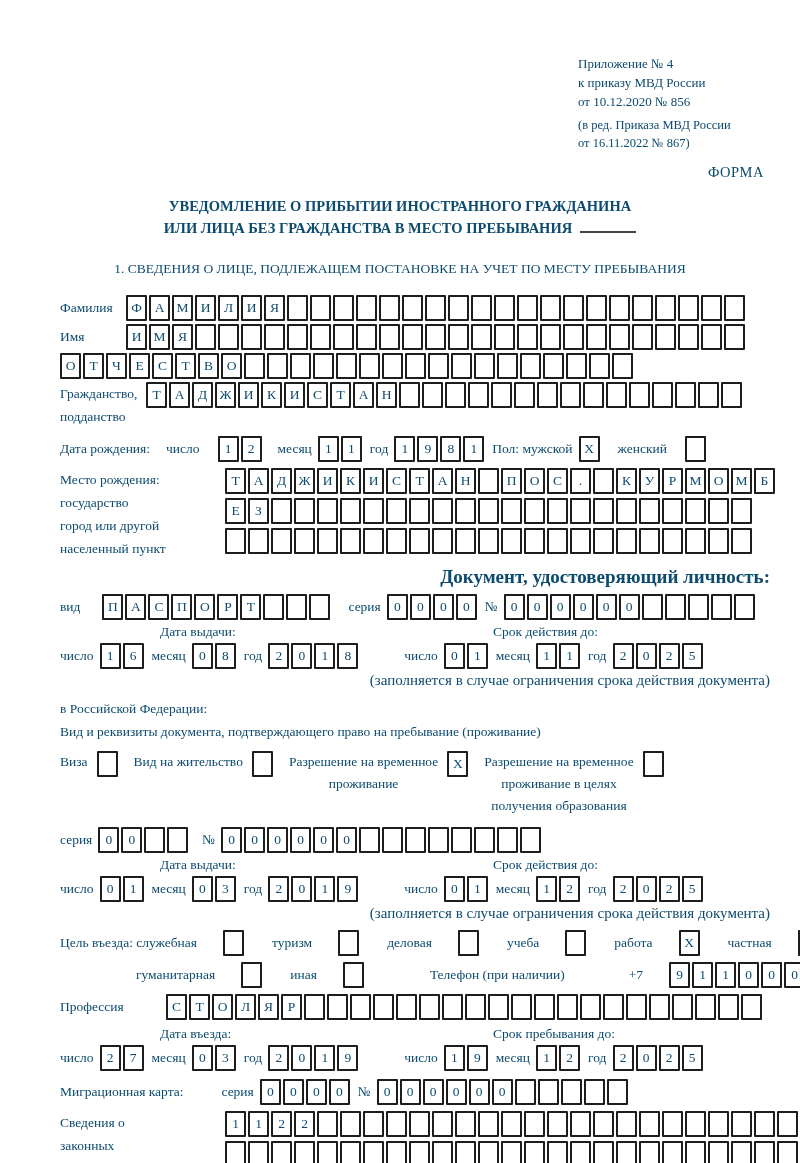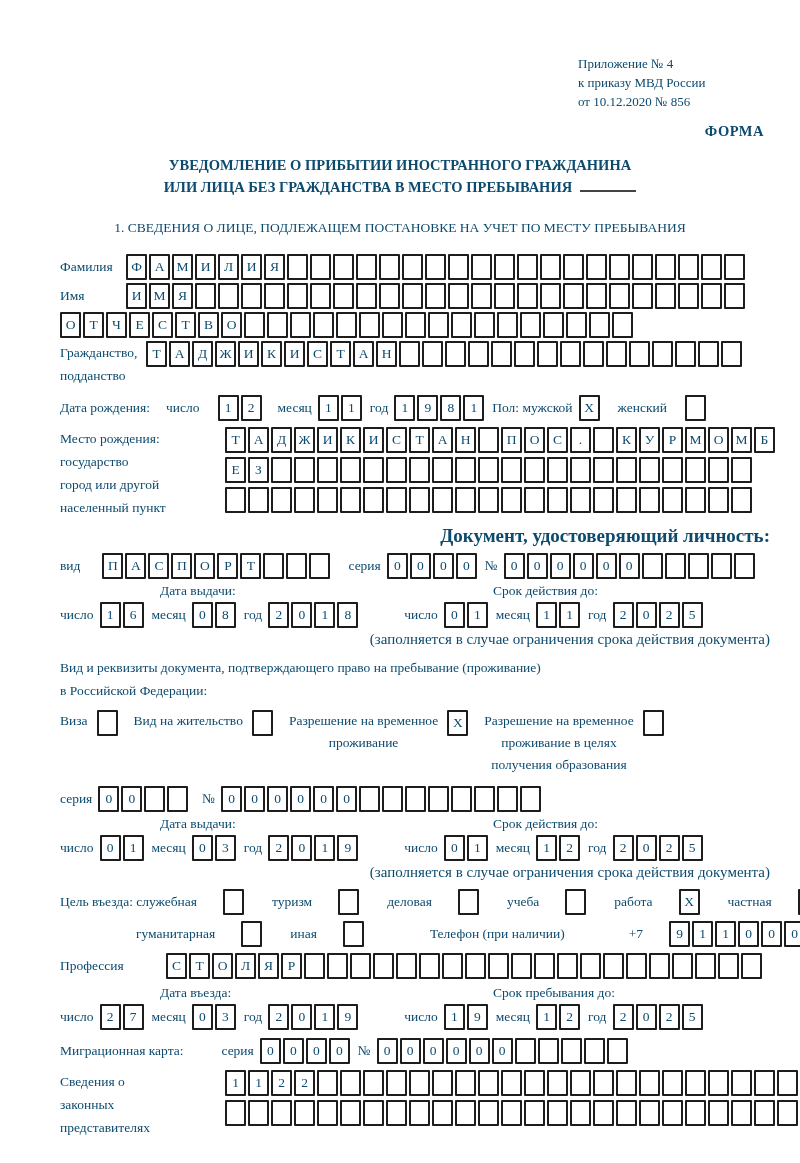--- a/index.html
+++ b/index.html
@@ -3,21 +3,21 @@
 <meta charset="utf-8">
 <style>
   html,body{margin:0;padding:0;background:#888;}
   .page{
     position:relative;width:800px;height:1163px;margin:0 auto;background:#fff;
     font-family:"Liberation Serif","DejaVu Serif",serif;color:#0c4a6e;
     box-sizing:border-box;padding-top:54px;overflow:hidden;
   }
   .appendix{width:190px;margin-left:578px;font-size:13px;line-height:19px;}
   .app-note{margin-top:5px;font-size:12.5px;line-height:18px;}
-  .form-label{margin-top:12px;padding-right:36px;text-align:right;font-weight:bold;font-size:14.5px;letter-spacing:.5px;}
+  .form-label{margin-top:12px;padding-right:36px;text-align:right;font-weight:normal;font-size:14.5px;letter-spacing:.5px;}
   .title{margin-top:14px;text-align:center;font-weight:bold;font-size:14.5px;line-height:22px;}
   .title-underline{display:inline-block;width:56px;border-bottom:2px solid #444;margin-left:8px;vertical-align:baseline;}
   .section1{margin-top:22px;text-align:center;font-weight:normal;font-size:13.5px;}
   .content{margin-top:18px;padding:0 30px 0 60px;font-size:13.5px;}
   .row{display:flex;align-items:center;margin-bottom:3px;white-space:nowrap;}
   .row.top{align-items:flex-start;}
   .lbl{flex:0 0 auto;}
   .w66{width:66px;}  .w86{width:86px;}  .w106{width:106px;} .w143{width:145px;} .w80{width:86px;}
   .lbl-stack{flex:0 0 auto;line-height:23px;}
   .cells{display:inline-block;white-space:nowrap;}
@@ -47,20 +47,24 @@
 </style>
 </head>
 <body>
 
 <div class="page">
 
   <div class="appendix">
     <div class="app-line">Приложение № 4</div>
     <div class="app-line">к приказу МВД России</div>
     <div class="app-line">от 10.12.2020 № 856</div>
+    <div class="app-note">
+      <div>(в ред. Приказа МВД России</div>
+      <div>от 16.11.2022 № 867)</div>
+    </div>
   </div>
 
   <div class="form-label">ФОРМА</div>
 
   <div class="title">
     <div>УВЕДОМЛЕНИЕ О ПРИБЫТИИ ИНОСТРАННОГО ГРАЖДАНИНА</div>
     <div>
       <span>ИЛИ ЛИЦА БЕЗ ГРАЖДАНСТВА В МЕСТО ПРЕБЫВАНИЯ</span><span class="title-underline"></span>
     </div>
   </div>
@@ -152,22 +156,22 @@
         <span class="seg-text">число</span>
         <span class="seg-cells"><span class="cell">0</span><span class="cell">1</span></span>
         <span class="seg-text">месяц</span>
         <span class="seg-cells"><span class="cell">1</span><span class="cell">1</span></span>
         <span class="seg-text">год</span>
         <span class="seg-cells"><span class="cell">2</span><span class="cell">0</span><span class="cell">2</span><span class="cell">5</span></span>
       </div>
     <div class="note-right">(заполняется в случае ограничения срока действия документа)</div>
 
     <div class="intro">
+      <div>в Российской Федерации:</div>
       <div>Вид и реквизиты документа, подтверждающего право на пребывание (проживание)</div>
-      <div>в Российской Федерации:</div>
     </div>
 
     <div class="opts">
       <div class="opt">
         <span class="opt-text left">Виза</span>
         <span class="cell"></span>
       </div>
       <div class="opt">
         <span class="opt-text left">Вид на жительство</span>
         <span class="cell"></span>

